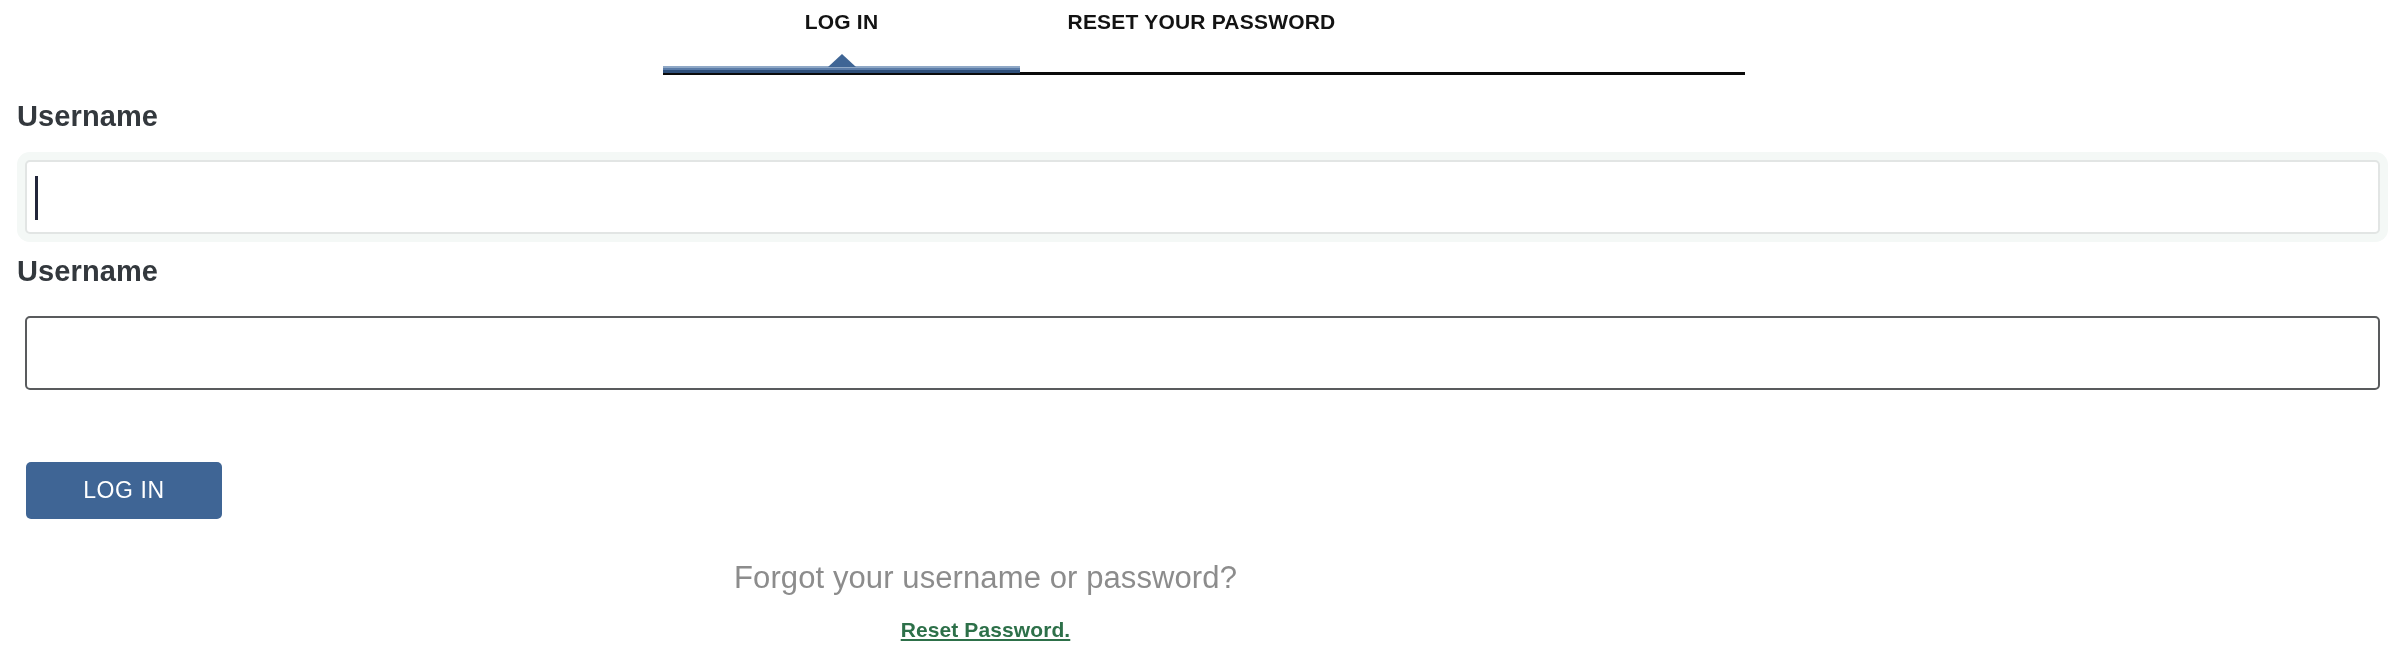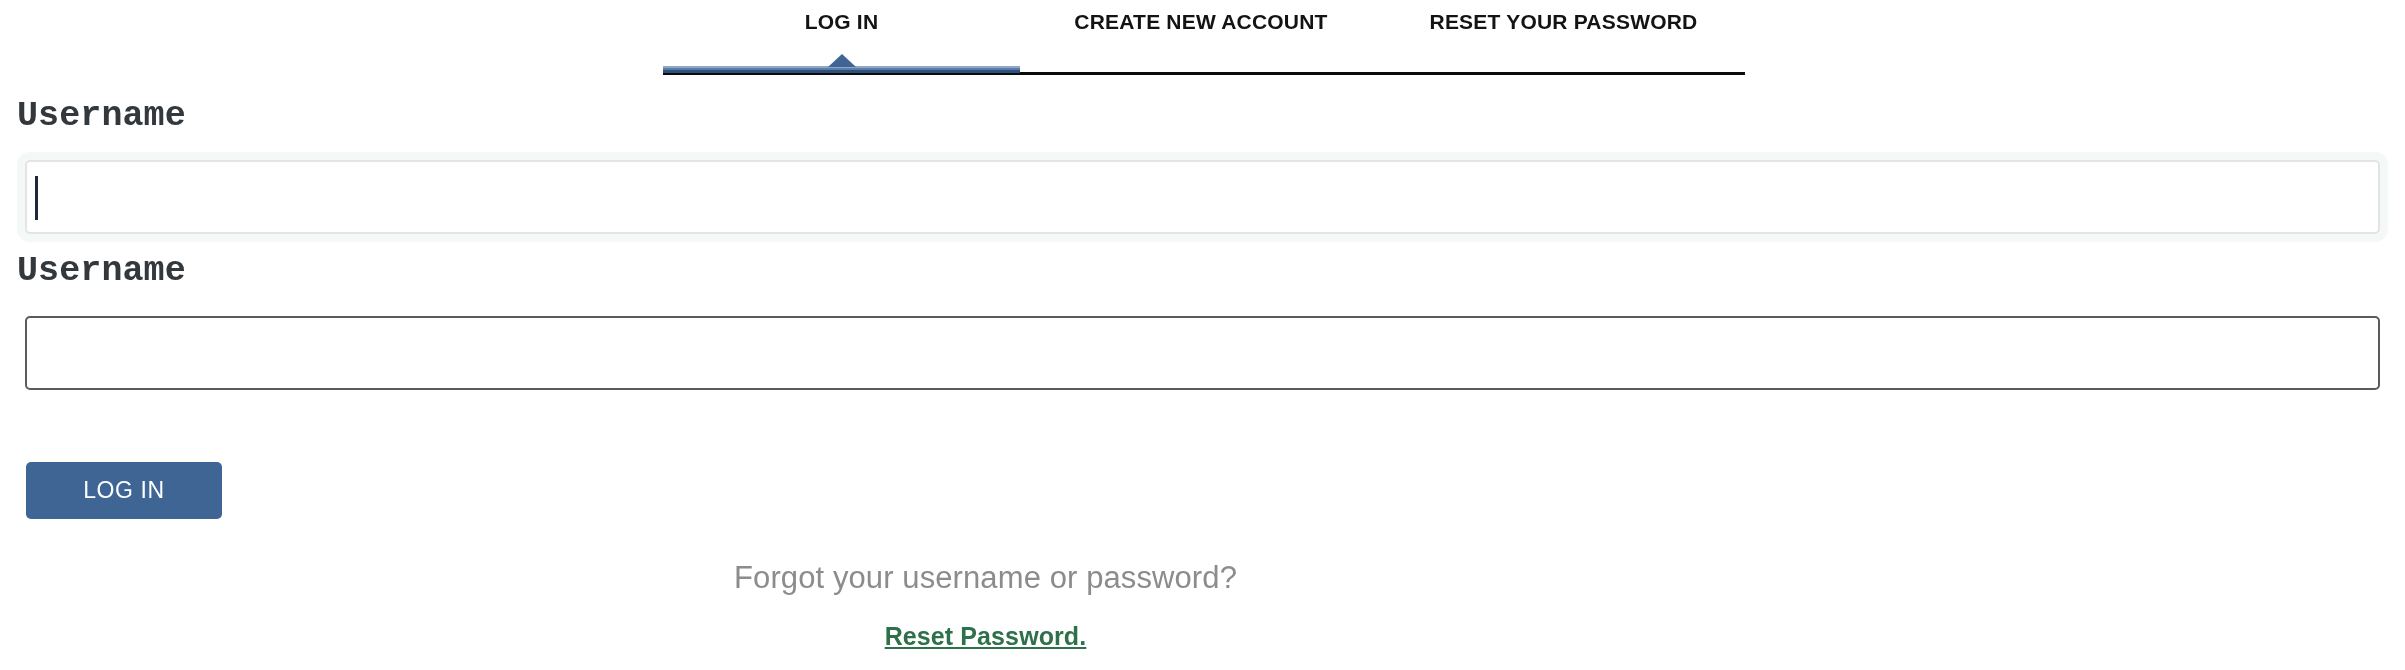--- a/index.html
+++ b/index.html
@@ -84,26 +84,25 @@
   
   .form {
     position: absolute;
     left: 0;
     top: 80px;
     width: 2405px;
   }
   .field-label {
     position: absolute;
     left: 17px;
-    font-size: 35px;
+    font-size: 29px;
     font-weight: bold;
     color: #33383d;
     letter-spacing: 0.1px;
     line-height: 32px;
-    font-family: Liberation Mono, monospace;
   }
   .label-username { top: 20px; }
   .label-password { top: 175px; }
 
   .input-box {
     position: absolute;
     left: 25px;
     width: 2355px;
     height: 74px;
     box-sizing: border-box;
@@ -158,38 +157,37 @@
   }
   .forgot-text {
     display: block;
     font-size: 31px;
     color: #8c8c8c;
     line-height: 46px;
     letter-spacing: 0.1px;
   }
   .reset-link {
     display: inline-block;
-    margin-top: 13px;
-    font-size: 25px;
+    margin-top: 7px;
+    font-size: 21px;
     font-weight: bold;
     color: #2d7049;
     text-decoration: underline;
     letter-spacing: 0.1px;
     line-height: 44px;
     cursor: pointer;
   }
 </style>
 </head>
 <body>
 
 <div class="tabbar">
 
   <div class="tabs-row">
     <a class="tab tab-login">LOG IN</a>
-    <a class="tab tab-create">CREATE NEW ACCOUNT</a>
     <a class="tab tab-reset">RESET YOUR PASSWORD</a>
   </div>
 
   <div class="rule-dark"></div>
   <div class="rule-active"></div>
   <div class="tab-pointer"></div>
 
 </div>
 
 <div class="form">

